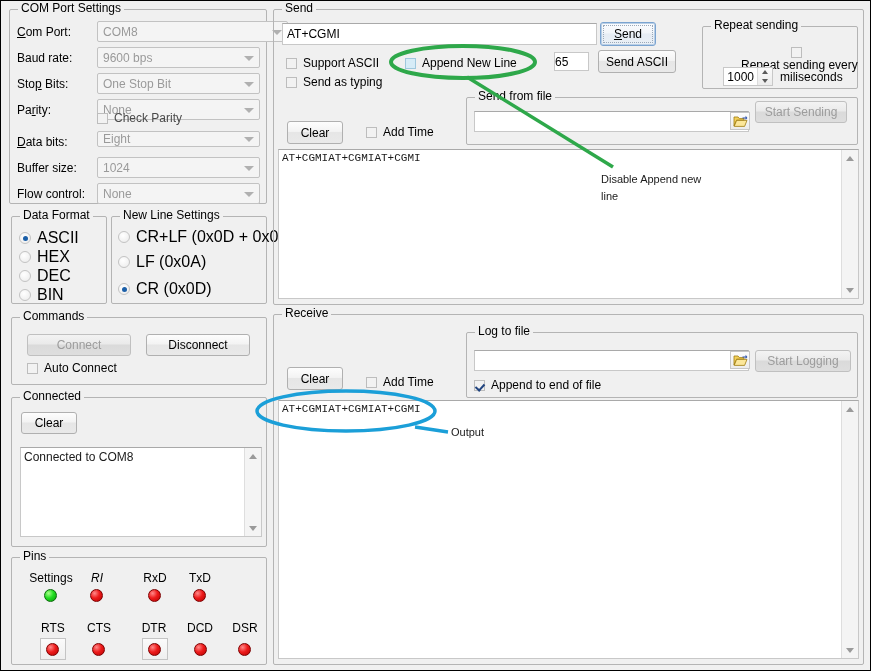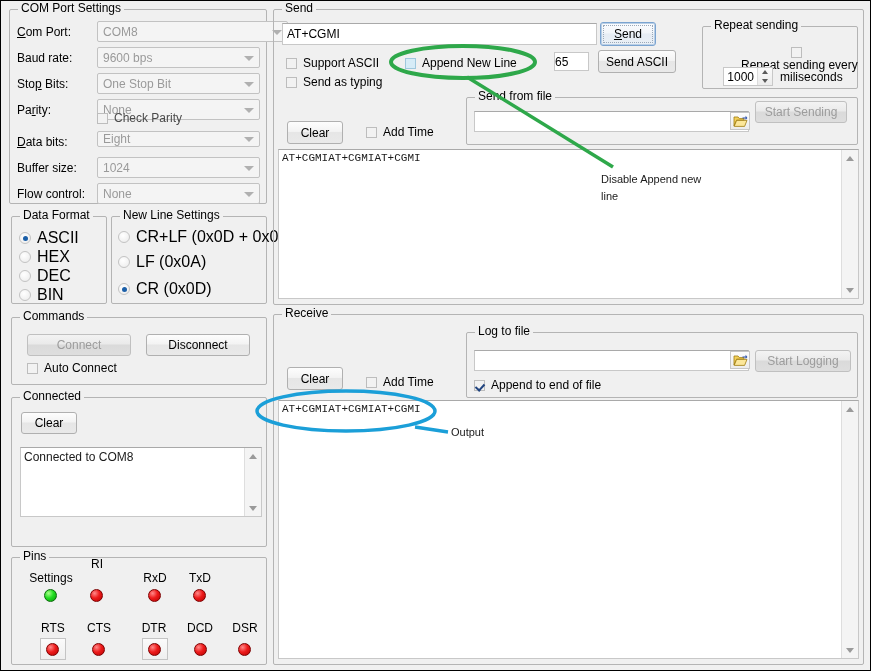--- a/index.html
+++ b/index.html
@@ -334,40 +334,40 @@
   <span class="cbox"></span>
   <span>Auto Connect</span>
 </div>
 
 <div class="group" style="left:10px;top:396px;width:256px;height:150px;">
   <span class="gtitle">Connected</span>
 </div>
 <div class="btn" style="left:20px;top:411px;width:56px;height:22px;">
   <span>Clear</span>
 </div>
-<div class="tarea" style="left:19px;top:446px;width:242px;height:70px;">
+<div class="tarea" style="left:19px;top:446px;width:242px;height:90px;">
   <div class="content sans">Connected to COM8</div>
   <div class="sbar">
     <div class="ar t">
         <span class="up"></span>
       </div>
     <div class="ar b">
         <span class="dn"></span>
       </div>
   </div>
 </div>
 
 <div class="group" style="left:10px;top:556px;width:256px;height:108px;">
   <span class="gtitle">Pins</span>
 </div>
 
 <div class="pinlbl" style="left:14px;top:570px;width:72px;">Settings</div>
 <div class="led green" style="left:43px;top:588px;"></div>
 
-<div class="pinlbl" style="left:76px;top:556px;width:40px;">RI</div>
+<div class="pinlbl" style="left:76px;top:570px;width:40px;font-style:italic;">RI</div>
 <div class="led red" style="left:89px;top:588px;"></div>
 
 <div class="pinlbl" style="left:132px;top:570px;width:44px;">RxD</div>
 <div class="led red" style="left:147px;top:588px;"></div>
 
 <div class="pinlbl" style="left:178px;top:570px;width:42px;">TxD</div>
 <div class="led red" style="left:192px;top:588px;"></div>
 
 <div class="pinlbl" style="left:30px;top:620px;width:44px;">RTS</div>
 <div class="ledbtn" style="left:39px;top:637px;width:26px;height:22px;"></div>

